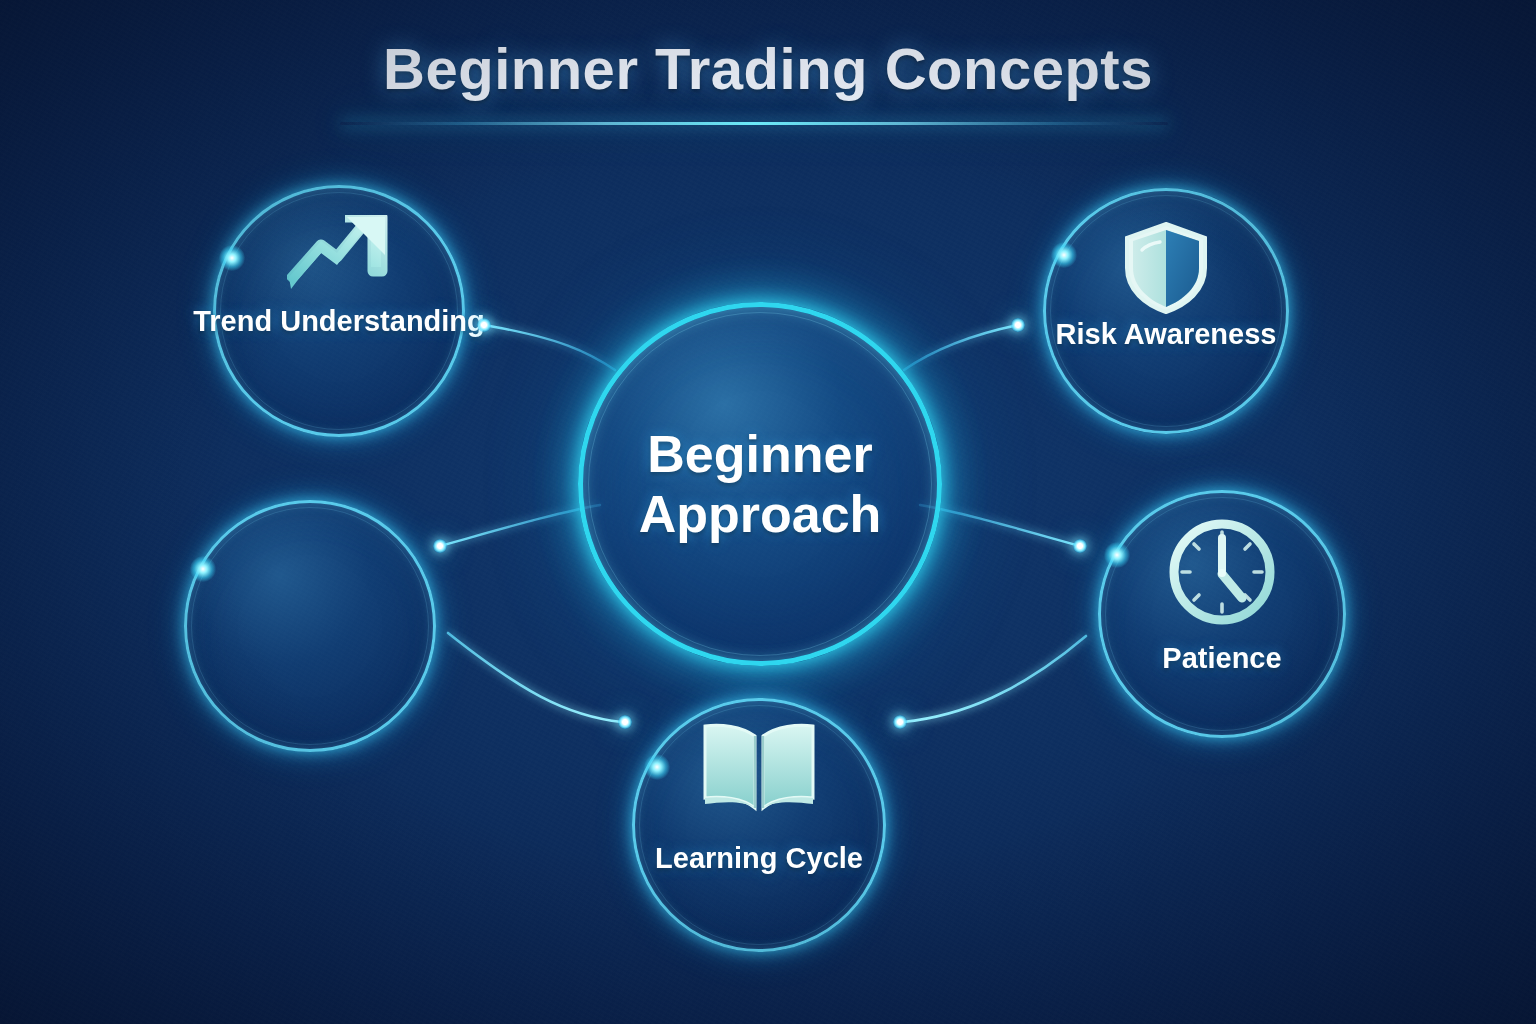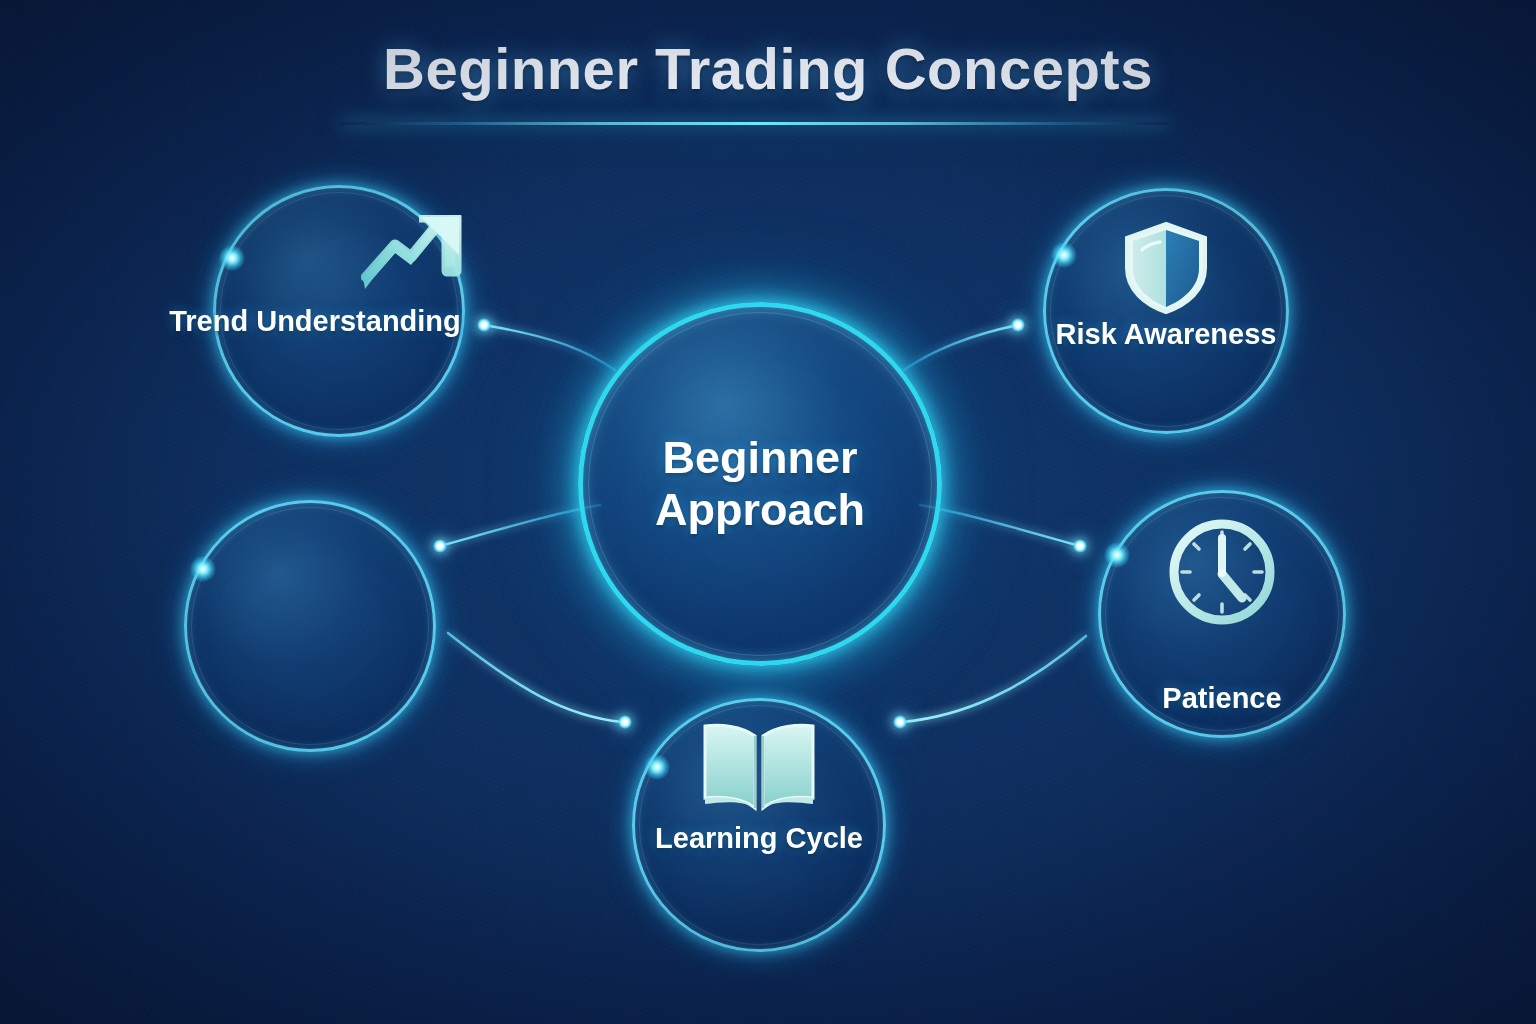--- a/index.html
+++ b/index.html
@@ -138,21 +138,21 @@
       inset 0 0 16px rgba(110,235,255,.45);
   }
   #node-center .inner-rim {
     position: absolute;
     left: 10px; top: 10px; right: 10px; bottom: 10px;
     border-radius: 50%;
     border: 1px solid rgba(140,230,255,.22);
     pointer-events: none;
   }
   #center-label {
-    font-size: 45px;
+    font-size: 52px;
     line-height: 1.16;
     white-space: normal;
     max-width: 300px;
   }
 
   
   .node-sat .ring {
     border: 3px solid rgba(95,215,245,.92);
     box-shadow:
       0 0 14px rgba(60,200,240,.75),
@@ -280,21 +280,21 @@
   <div id="node-center" class="node">
     <div class="ring"></div>
     <div class="inner-rim"></div>
     <div id="center-label" class="node-label">Beginner Approach</div>
   </div>
 
   <div id="node-trend" class="node node-sat">
     <div class="ring"></div>
     <div class="inner-rim"></div>
     <div class="hot" style="left:6px; top:60px;"></div>
-    <div class="node-inner" style="padding-top:30px;align-items:flex-end;">
+    <div class="node-inner" style="padding-top:30px;">
       <span class="icon">
         <svg width="104" height="78" viewBox="0 0 104 78">
           <defs>
             <linearGradient id="ig-trend" x1="0" y1="1" x2="1" y2="0">
               <stop offset="0%" stop-color="#63c7cd"></stop>
               <stop offset="55%" stop-color="#9fe4e2"></stop>
               <stop offset="100%" stop-color="#d6f7f4"></stop>
             </linearGradient>
           </defs>
           <path d="M4 74 L10 66 L34 38 L50 50 L76 16 L84 24 L84 52 L94 52 L94 4 L62 4 L70 12 L50 38 L34 26 L2 62 Z" fill="url(#ig-trend)"></path>
@@ -337,21 +337,21 @@
   <div id="node-consist" class="node node-sat">
     <div class="ring"></div>
     <div class="inner-rim"></div>
     <div class="hot" style="left:6px; top:56px;"></div>
   </div>
 
   <div id="node-patience" class="node node-sat">
     <div class="ring"></div>
     <div class="inner-rim"></div>
     <div class="hot" style="left:6px; top:52px;"></div>
-    <div class="node-inner" style="padding-top:26px;gap:40px;">
+    <div class="node-inner" style="padding-top:26px;">
       <span class="icon">
         <svg width="112" height="112" viewBox="0 0 112 112">
           <defs>
             <linearGradient id="ig-clock" x1="0" y1="0" x2="1" y2="1">
               <stop offset="0%" stop-color="#e6fbf8"></stop>
               <stop offset="100%" stop-color="#8fd7d6"></stop>
             </linearGradient>
           </defs>
           <circle cx="56" cy="56" r="48" fill="none" stroke="url(#ig-clock)" stroke-width="9"></circle>
           <g stroke="#cfeeec" stroke-width="3.6" stroke-linecap="round" opacity=".9">
@@ -386,18 +386,18 @@
               <stop offset="100%" stop-color="#86cfcc"></stop>
             </linearGradient>
           </defs>
           <path d="M58 16 C44 6 24 4 8 6 L8 78 C24 76 46 78 58 88 Z" fill="url(#ig-book)" stroke="#e3faf6" stroke-width="3"></path>
           <path d="M66 16 C80 6 100 4 116 6 L116 78 C100 76 78 78 66 88 Z" fill="url(#ig-book)" stroke="#e3faf6" stroke-width="3"></path>
           <path d="M58 16 L58 88 M66 16 L66 88" stroke="#5fa9ab" stroke-width="2.4" opacity=".55"></path>
           <path d="M8 78 C24 76 46 78 58 88 C46 80 24 82 8 84 Z" fill="#bfe9e5"></path>
           <path d="M116 78 C100 76 78 78 66 88 C78 80 100 82 116 84 Z" fill="#bfe9e5"></path>
         </svg>
       </span>
-      <span class="node-label" style="margin-top:2px;">Learning Cycle</span>
+      <span class="node-label" style="margin-top:22px;">Learning Cycle</span>
     </div>
   </div>
 
   <div id="vignette"></div>
 </div>
 
 </body></html>

